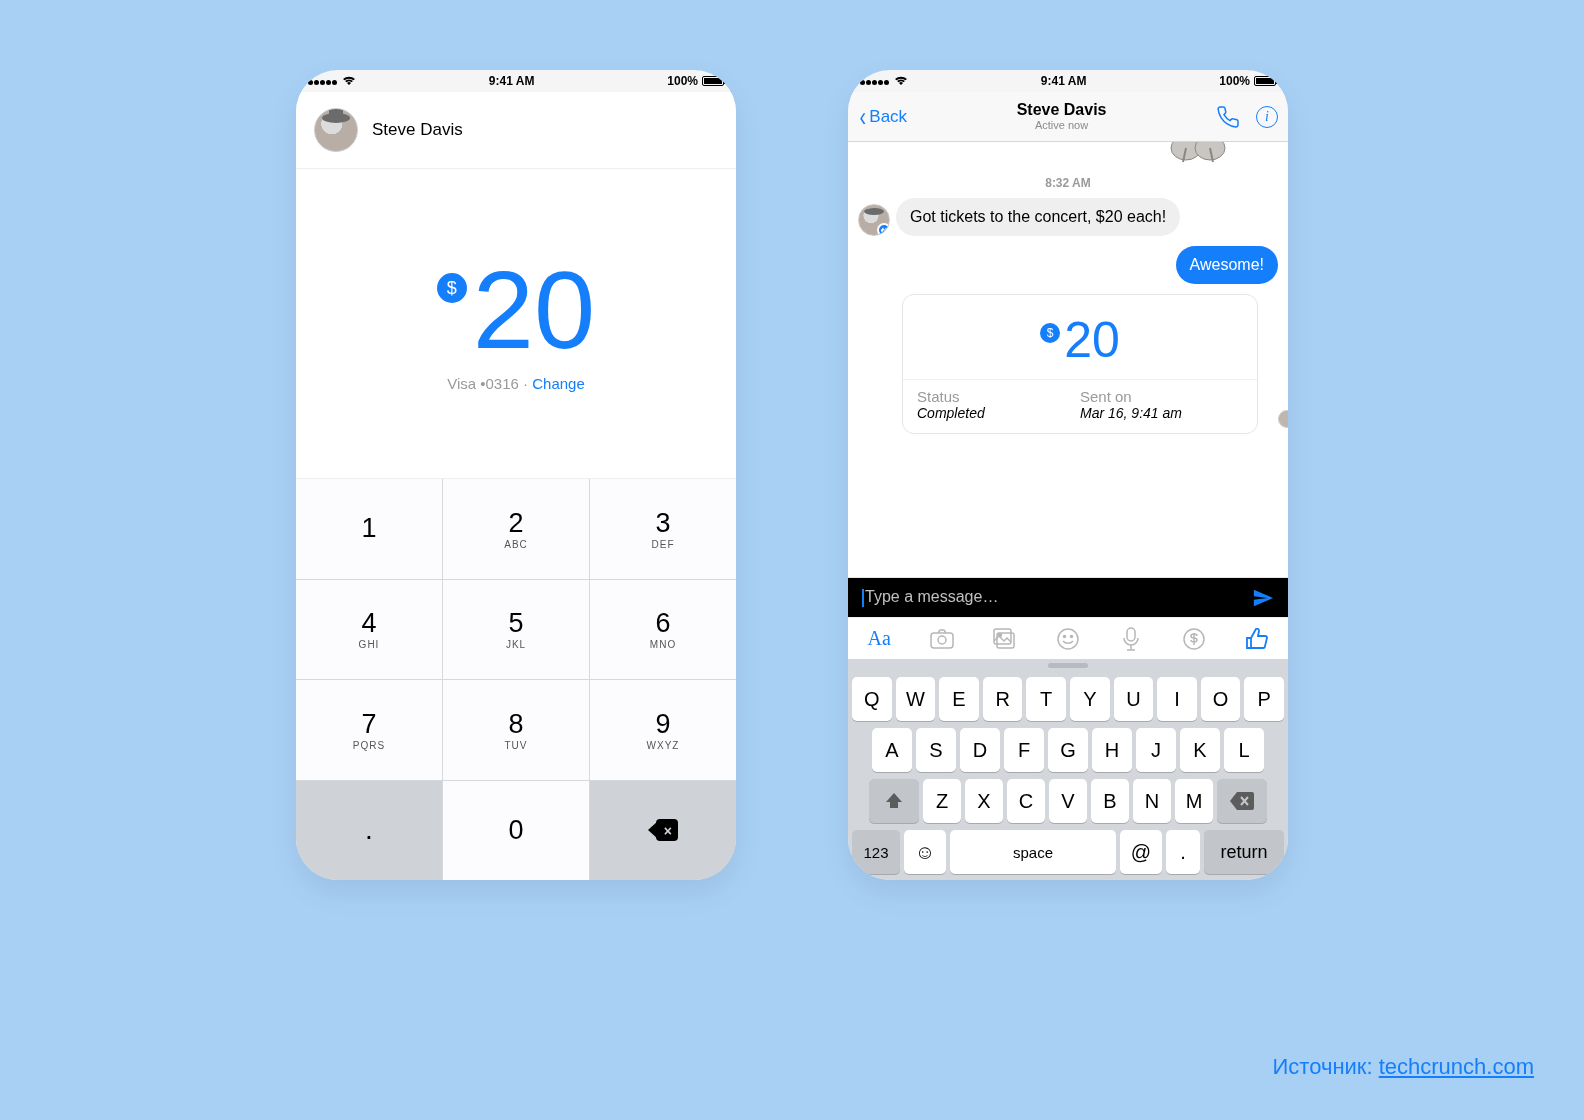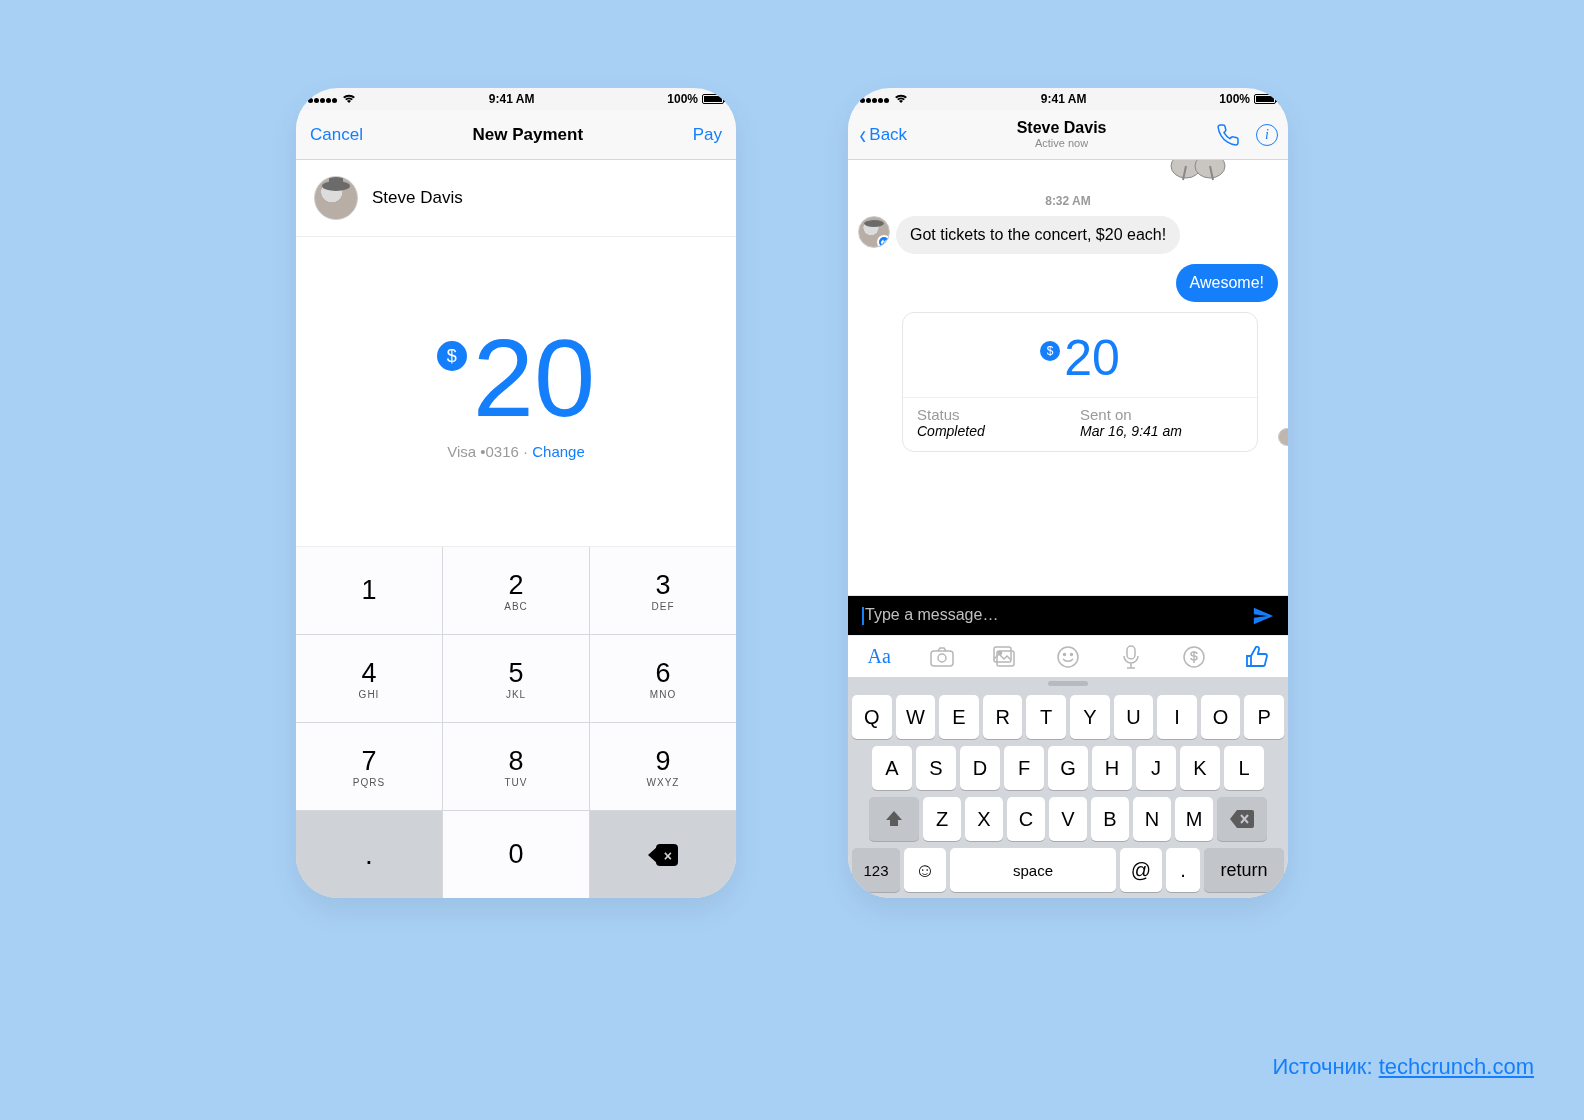--- a/index.html
+++ b/index.html
@@ -8,21 +8,21 @@
     height: 1120px;
     background: #a8d0f5;
     font-family: -apple-system, "Helvetica Neue", Helvetica, Arial, sans-serif;
     position: relative;
     overflow: hidden;
   }
   .phones {
     display: flex;
     gap: 112px;
     justify-content: center;
-    padding-top: 88px;
+    padding-top: 70px;
   }
   .phone {
     width: 440px;
     height: 810px;
     background: #f5f5f5;
     border-radius: 42px;
     overflow: hidden;
     box-shadow: 0 12px 30px rgba(0,0,0,.08);
     display: flex;
     flex-direction: column;
@@ -149,21 +149,21 @@
   .info-circle{width:22px;height:22px;border:1.5px solid #157efb;border-radius:50%;display:flex;align-items:center;justify-content:center;font-size:14px;font-style:italic;font-family:Georgia,serif;}
   
   .chat-body {
     flex:1; background:#fff; padding:6px 10px; position:relative; overflow:hidden;
   }
   .sticker-peek{
     position:absolute;top:0;right:60px;width:60px;height:28px;
   }
   .sticker-peek svg{width:100%;height:100%;}
   .ts{ text-align:center;font-size:12px;color:#9a9a9a;margin-top:28px;margin-bottom:8px;font-weight:600; }
-  .msg-row{ display:flex;gap:6px;align-items:flex-start;margin-bottom:10px; }
+  .msg-row{ display:flex;gap:6px;align-items:flex-end;margin-bottom:10px; }
   .msg-row.right{ justify-content:flex-end; }
   .mini-avatar{ width:32px;height:32px;border-radius:50%;background:radial-gradient(circle at 40% 35%,#dcdcdc 0 28%,#b8aea5 29% 100%);border:1px solid #ccc;position:relative;overflow:hidden;}
   .mini-avatar:before{content:"";position:absolute;top:3px;left:5px;width:20px;height:7px;background:#6b6b6b;border-radius:50%;}
   .mini-avatar .badge{position:absolute;bottom:-2px;right:-2px;width:14px;height:14px;border-radius:50%;background:#157efb;border:2px solid #fff;display:flex;align-items:center;justify-content:center;}
   .mini-avatar .badge svg{width:8px;height:8px;}
   .bubble{ padding:10px 14px;border-radius:20px;font-size:16px;max-width:300px; }
   .bubble.in{ background:#efefef;color:#000; }
   .bubble.out{ background:#157efb;color:#fff; }
   .pay-card{
     margin-left:44px;margin-right:20px;border:1px solid #e6e6e6;border-radius:12px;
@@ -240,25 +240,20 @@
             <path d="M7 9 L5 7 A3 3 0 0 1 9 7 Z M3 5 A6 6 0 0 1 11 5 L9.5 6.3 A4 4 0 0 0 4.5 6.3 Z M1 3 A9 9 0 0 1 13 3 L11.5 4.3 A7 7 0 0 0 2.5 4.3 Z" fill="#000"></path>
           </svg>
       </span>
       <span>9:41 AM</span>
       <span class="sb-right">
         <span>100%</span>
         <span class="battery"></span>
       </span>
     </div>
 
-    <div class="navbar">
-      <span class="link">Cancel</span>
-      <span class="center">New Payment</span>
-      <span class="link">Pay</span>
-    </div>
 
     <div class="recipient">
       <span class="avatar"></span>
       <span class="recipient-name">Steve Davis</span>
     </div>
 
     <div class="amount-area">
       <div class="amount-row">
         <span class="dollar-badge">$</span>
         <span class="amount-val">20</span>

